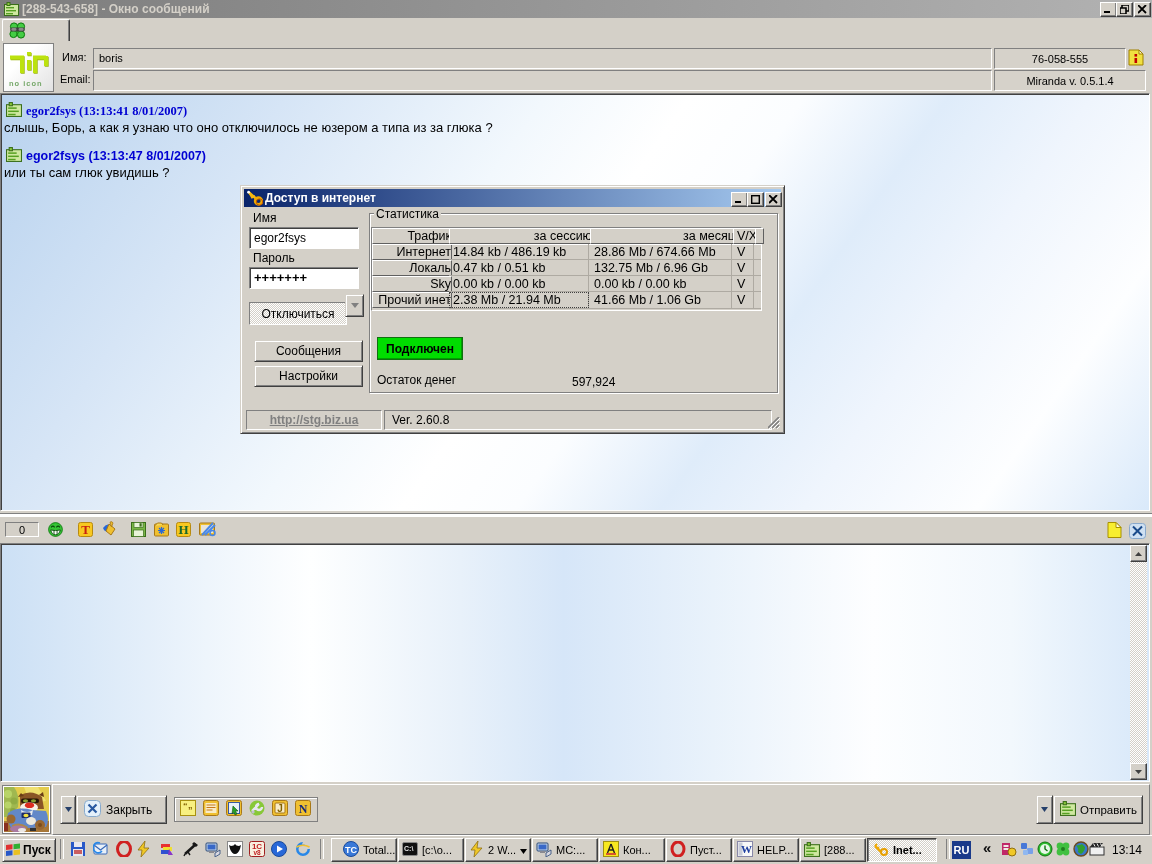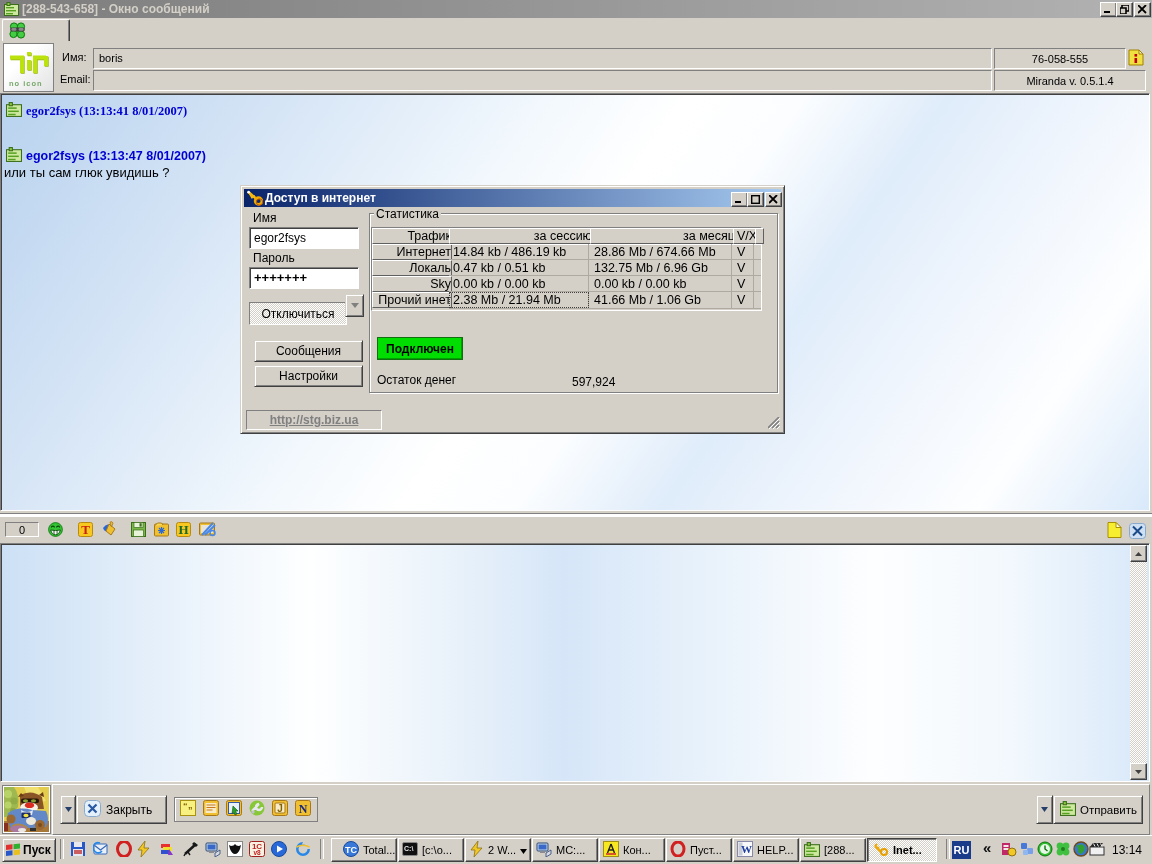--- a/index.html
+++ b/index.html
@@ -101,20 +101,21 @@
 
 <div class="ab" style="left:0;top:93px;width:1150px;height:418px;background:linear-gradient(125deg,#b8d2ee 0%,#d6e5f6 20%,#f2f8fd 38%,#ffffff 48%,#fbfdff 56%,#dfecfa 66%,#eff5fd 76%,#fdfeff 88%,#d9e9fa 100%);border:1px solid;border-color:#808080 #fff #fff #808080;box-shadow:inset 1px 1px 0 #404040;box-sizing:border-box;">
   <div class="ab" style="left:5px;top:8px;"><svg width="16" height="15" viewBox="0 0 15 14">
         <rect x="0.5" y="2.5" width="14" height="11" fill="#cfe8a0" stroke="#3a6e1a"></rect>
         <rect x="3" y="0.5" width="3" height="3" fill="#8ac83a" stroke="#3a6e1a"></rect>
         <rect x="2" y="5" width="8" height="1.4" fill="#56a022"></rect>
         <rect x="2" y="8" width="10" height="1.4" fill="#56a022"></rect>
         <rect x="2" y="11" width="7" height="1.4" fill="#56a022"></rect>
       </svg></div>
   <div class="ab" style="left:25px;top:10px;font-weight:bold;font-size:12.5px;color:#0000d2;font-family:Liberation Serif, serif;">egor2fsys (13:13:41 8/01/2007)</div>
+  <div class="ab" style="left:3px;top:26px;font-size:13px;">слышь, Борь, а как я узнаю что оно отключилось не юзером а типа из за глюка ?</div>
   <div class="ab" style="left:5px;top:53px;"><svg width="16" height="15" viewBox="0 0 15 14">
         <rect x="0.5" y="2.5" width="14" height="11" fill="#cfe8a0" stroke="#3a6e1a"></rect>
         <rect x="3" y="0.5" width="3" height="3" fill="#8ac83a" stroke="#3a6e1a"></rect>
         <rect x="2" y="5" width="8" height="1.4" fill="#56a022"></rect>
         <rect x="2" y="8" width="10" height="1.4" fill="#56a022"></rect>
         <rect x="2" y="11" width="7" height="1.4" fill="#56a022"></rect>
       </svg></div>
   <div class="ab" style="left:25px;top:55px;font-weight:bold;font-size:12.5px;color:#0000d2;">egor2fsys (13:13:47 8/01/2007)</div>
   <div class="ab" style="left:3px;top:71px;font-size:13px;">или ты сам глюк увидишь ?</div>
 </div>
@@ -554,17 +555,20 @@
     <div class="ab" style="left:77px;top:64px;width:140px;height:16px;outline:1px dotted #404040;outline-offset:-1px;"></div>
   </div>
 
   <div class="ab ctr" style="left:136px;top:151px;width:84px;height:21px;background:#00dd00;border:1px solid #107010;box-shadow:inset -1px -1px 0 #00a000;font-weight:bold;font-size:12px;color:#000;">Подключен</div>
   <div class="ab" style="left:136px;top:187px;font-size:12px;">Остаток денег</div>
   <div class="ab" style="left:331px;top:189px;font-size:12px;">597,924</div>
 
   <div class="ab sunken2 ctr" style="left:5px;top:224px;width:134px;height:18px;font-weight:bold;font-size:12px;color:#808080;">
       <span style="text-decoration:underline;">http://stg.biz.ua</span>
     </div>
+  <div class="ab sunken2" style="left:143px;top:224px;width:386px;height:18px;">
+    <div class="ab" style="left:7px;top:2px;font-size:12px;">Ver. 2.60.8</div>
+  </div>
   <div class="ab" style="left:527px;top:231px;"><svg width="12" height="12">
         <path d="M11 0L0 11M11 4L4 11M11 8L8 11" stroke="#808080" stroke-width="1.6"></path>
         <path d="M12 1L1 12M12 5L5 12M12 9L9 12" stroke="#fff" stroke-width="1"></path>
       </svg></div>
 </div>
 
 </body></html>

